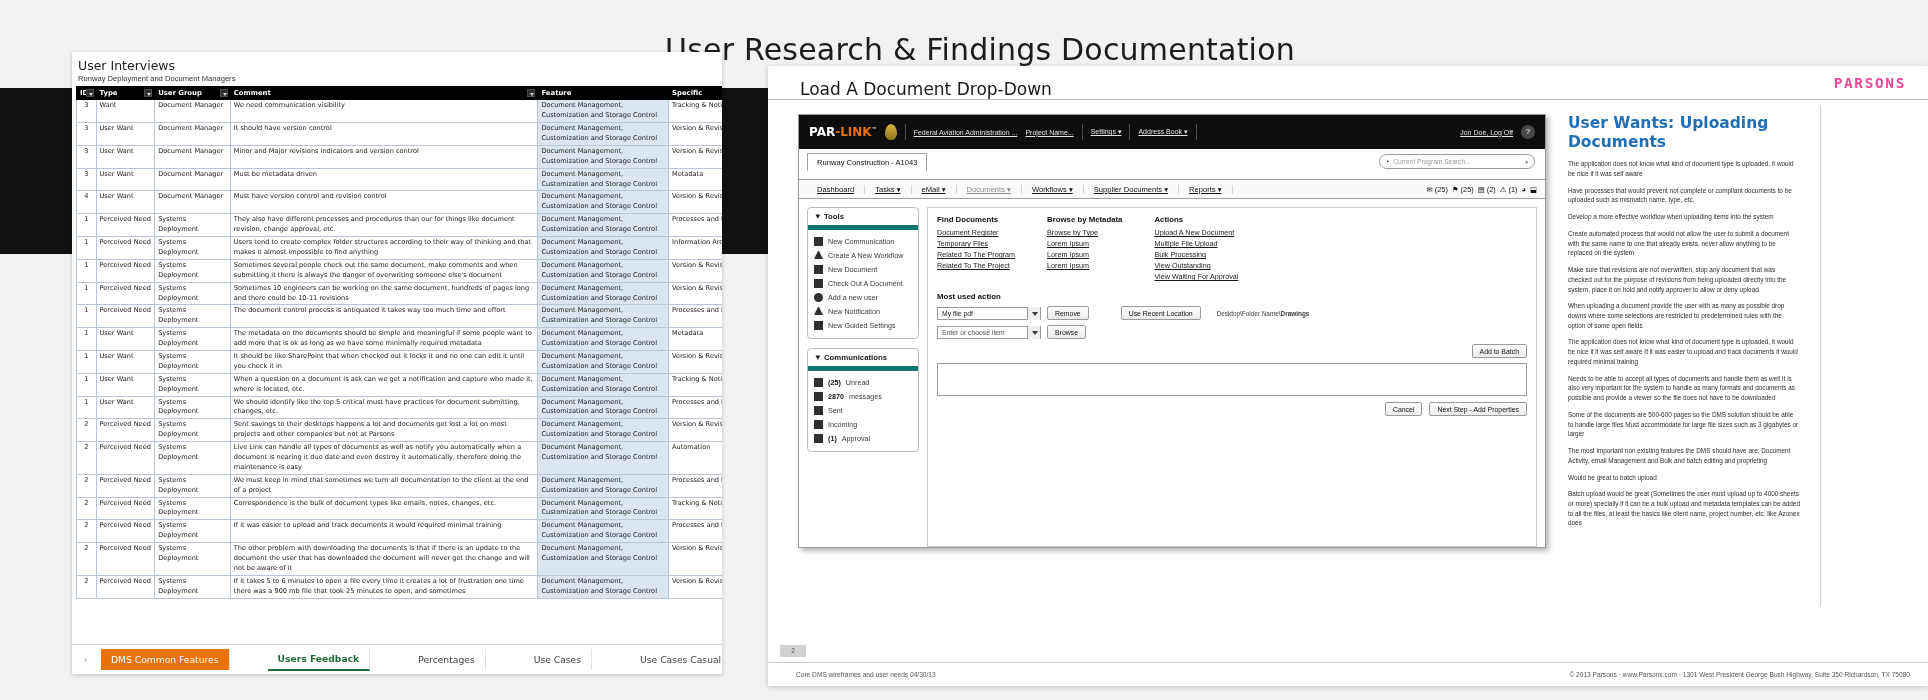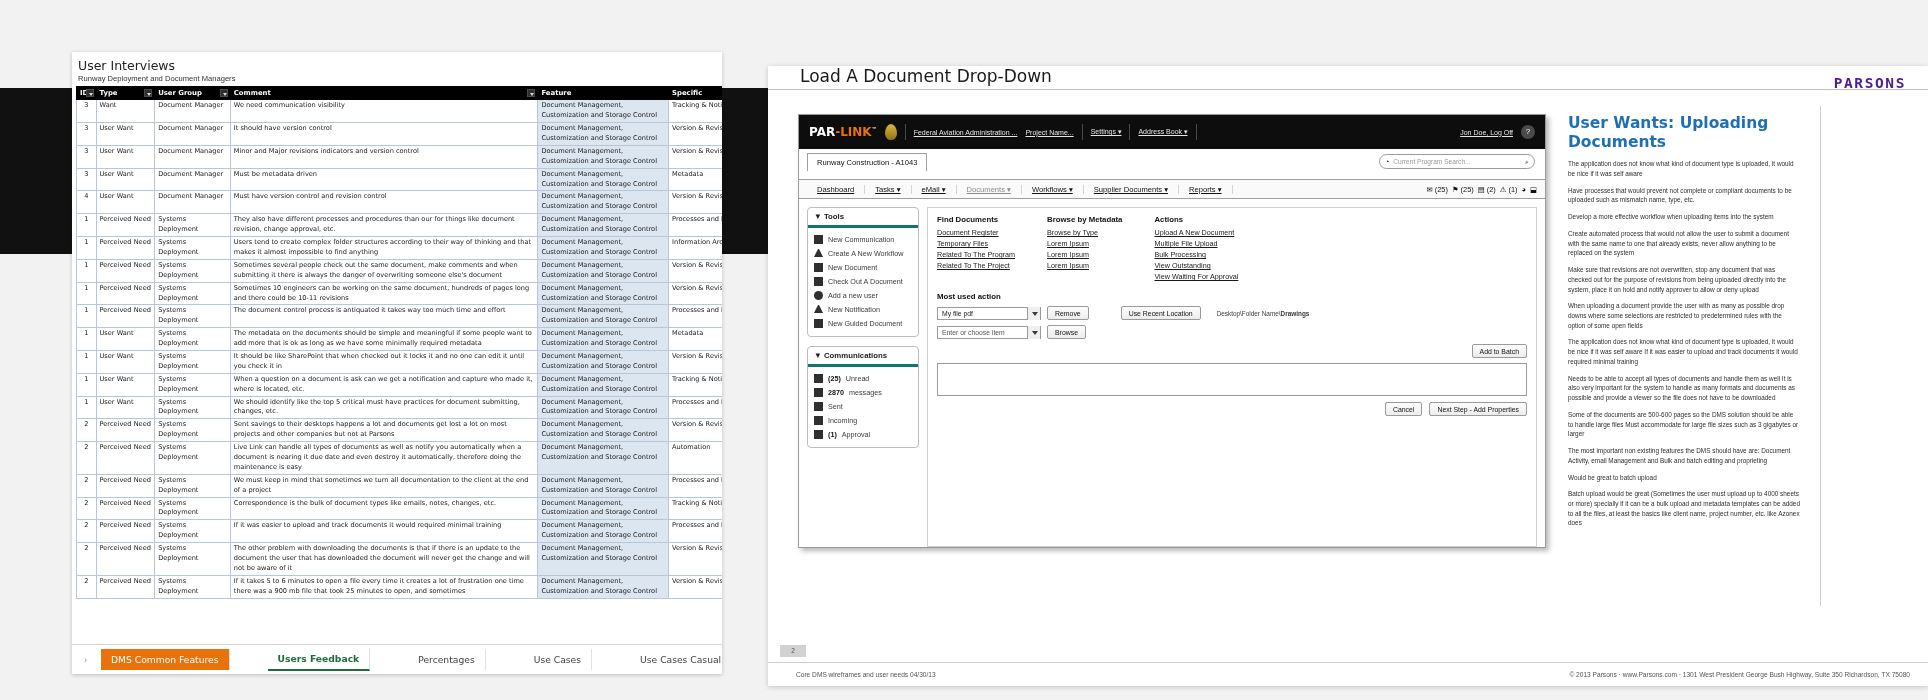--- a/index.html
+++ b/index.html
@@ -73,27 +73,27 @@
   .tab.orange { background:#e8720c; color:#fff; }
   .tab.active { color:#1f6b3b; font-weight:bold; border-bottom:2px solid #1f6b3b; }
   .tab.purple { background:#5b2d82; color:#fff; }
 
   
   .slide-right {
     position:absolute; left:768px; top:66px; width:1160px; height:620px;
     background:#ffffff; box-shadow:0 1px 5px rgba(0,0,0,.2);
   }
   .sr-header {
-    position:absolute; left:0; top:0; width:100%; height:24px;
-    border-bottom:1px solid #bfbfbf; display:flex; align-items:flex-start;
+    position:absolute; left:0; top:0; width:100%; height:34px;
+    border-bottom:1px solid #bfbfbf; display:flex; align-items:flex-end;
   }
   .sr-title { margin-left:32px; font-size:17px; color:#1a1a1a; font-family:"DejaVu Sans", sans-serif;}
   .sr-logo {
     position:absolute; right:22px; top:9px; font-size:14.5px; font-weight:bold;
-    letter-spacing:1.6px; color:#4c1d95; font-family:"DejaVu Sans Mono", monospace;
+    letter-spacing:1.6px; color:#ec4899; font-family:"DejaVu Sans Mono", monospace;
   }
   .sr-footer {
     position:absolute; left:0; bottom:0; width:100%; height:24px;
     border-top:1px solid #cfcfcf; font-size:6.6px; color:#555;
     display:flex; align-items:center; justify-content:space-between;
     padding:0 18px 0 28px;
   }
   .pagenum {
     position:absolute; left:12px; bottom:29px; width:26px; height:12px;
     background:#d2d2d2; color:#555; font-size:6.5px; text-align:center; line-height:12px;
@@ -136,21 +136,21 @@
   .nav .ni { font-size:7.6px; color:#111; text-decoration:underline; padding:0 10px;
              border-right:1px solid #d4d4d4; white-space:nowrap; }
   .nav .ni.act { color:#8c8c8c; }
   .nav .icons { margin-left:auto; display:flex; align-items:center; gap:4px; padding-right:8px;
                 font-size:7.4px; color:#111; }
 
   .app-body { display:flex; padding:8px 8px 0 8px; gap:8px; height:calc(100% - 84px);}
   .lcol { width:112px; flex:0 0 112px; }
   .panel { border:1px solid #bdbdbd; border-radius:4px; margin-bottom:9px; background:#fff; }
   .panel-h { font-size:7.8px; font-weight:bold; padding:4px 6px; color:#1a1a1a;
-             border-bottom:3px solid #0f766e; }
+             border-bottom:5px solid #0f766e; }
   .panel ul { list-style:none; padding:4px 6px 6px 6px; }
   .panel li { font-size:7.2px; color:#3b3b3b; padding:2.5px 0; display:flex; align-items:center; gap:5px;}
   .gi { width:9px; height:9px; flex:0 0 9px; display:inline-block; }
   .gi.sq { background:#2f2f2f; }
   .gi.tri{ width:0;height:0;border-left:4.5px solid transparent;border-right:4.5px solid transparent;
            border-bottom:8px solid #2f2f2f; background:none;}
   .gi.cir{ background:#2f2f2f; border-radius:50%; }
   .gi.env{ background:#2f2f2f; }
   .bold7 { font-weight:bold; color:#111; }
 
@@ -196,20 +196,21 @@
   .vrule { position:absolute; left:1052px; top:40px; width:1px; height:500px; background:#d0d0d0;}
 </style>
 </head>
 <body>
 
 <div class="stage">
   <div class="band-left"></div>
   <div class="band-black"></div>
   <div class="band-right"></div>
 
+  <div class="main-title">User Research &amp; Findings Documentation</div>
 
   <div class="slide-left">
     <div class="ss-title">User Interviews</div>
     <div class="ss-sub">Runway Deployment and Document Managers</div>
 
     <table class="grid">
       <colgroup>
         <col class="c-id">
           <col class="c-type">
           <col class="c-grp">
@@ -487,21 +488,21 @@
                 <li>
                   <span class="gi cir"></span>
                   <span>Add a new user</span>
                 </li>
                 <li>
                   <span class="gi tri"></span>
                   <span>New Notification</span>
                 </li>
                 <li>
                   <span class="gi sq"></span>
-                  <span>New Guided Document</span>
+                  <span>New Guided Settings</span>
                 </li>
               </ul>
           </div>
           <div class="panel">
             <div class="panel-h">▼ Communications</div>
             <ul id="comm-list">
                 <li>
                   <span class="gi env"></span>
                   <span class="bold7">(25)</span>
                   <span>Unread</span>

